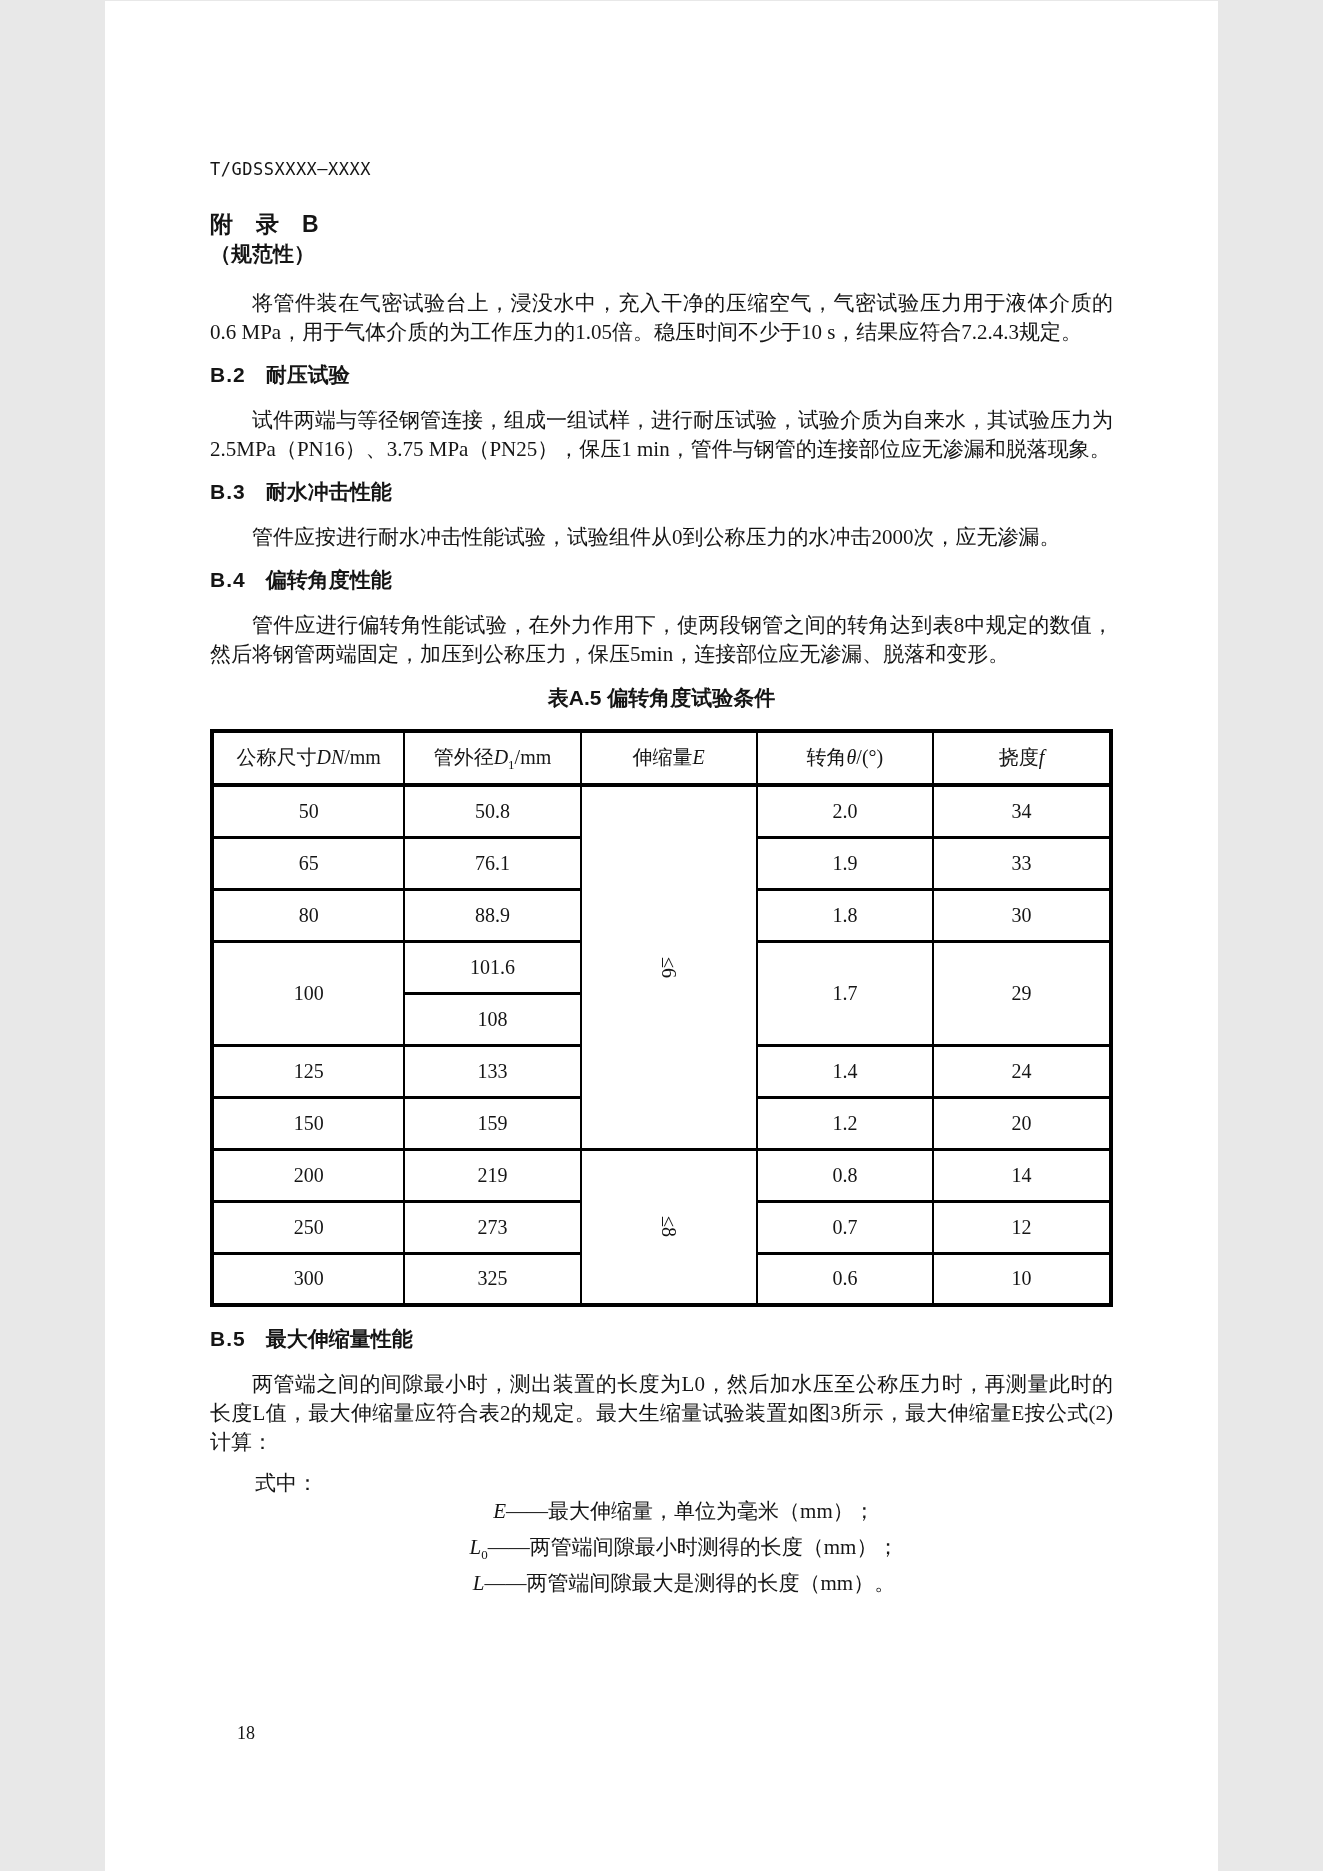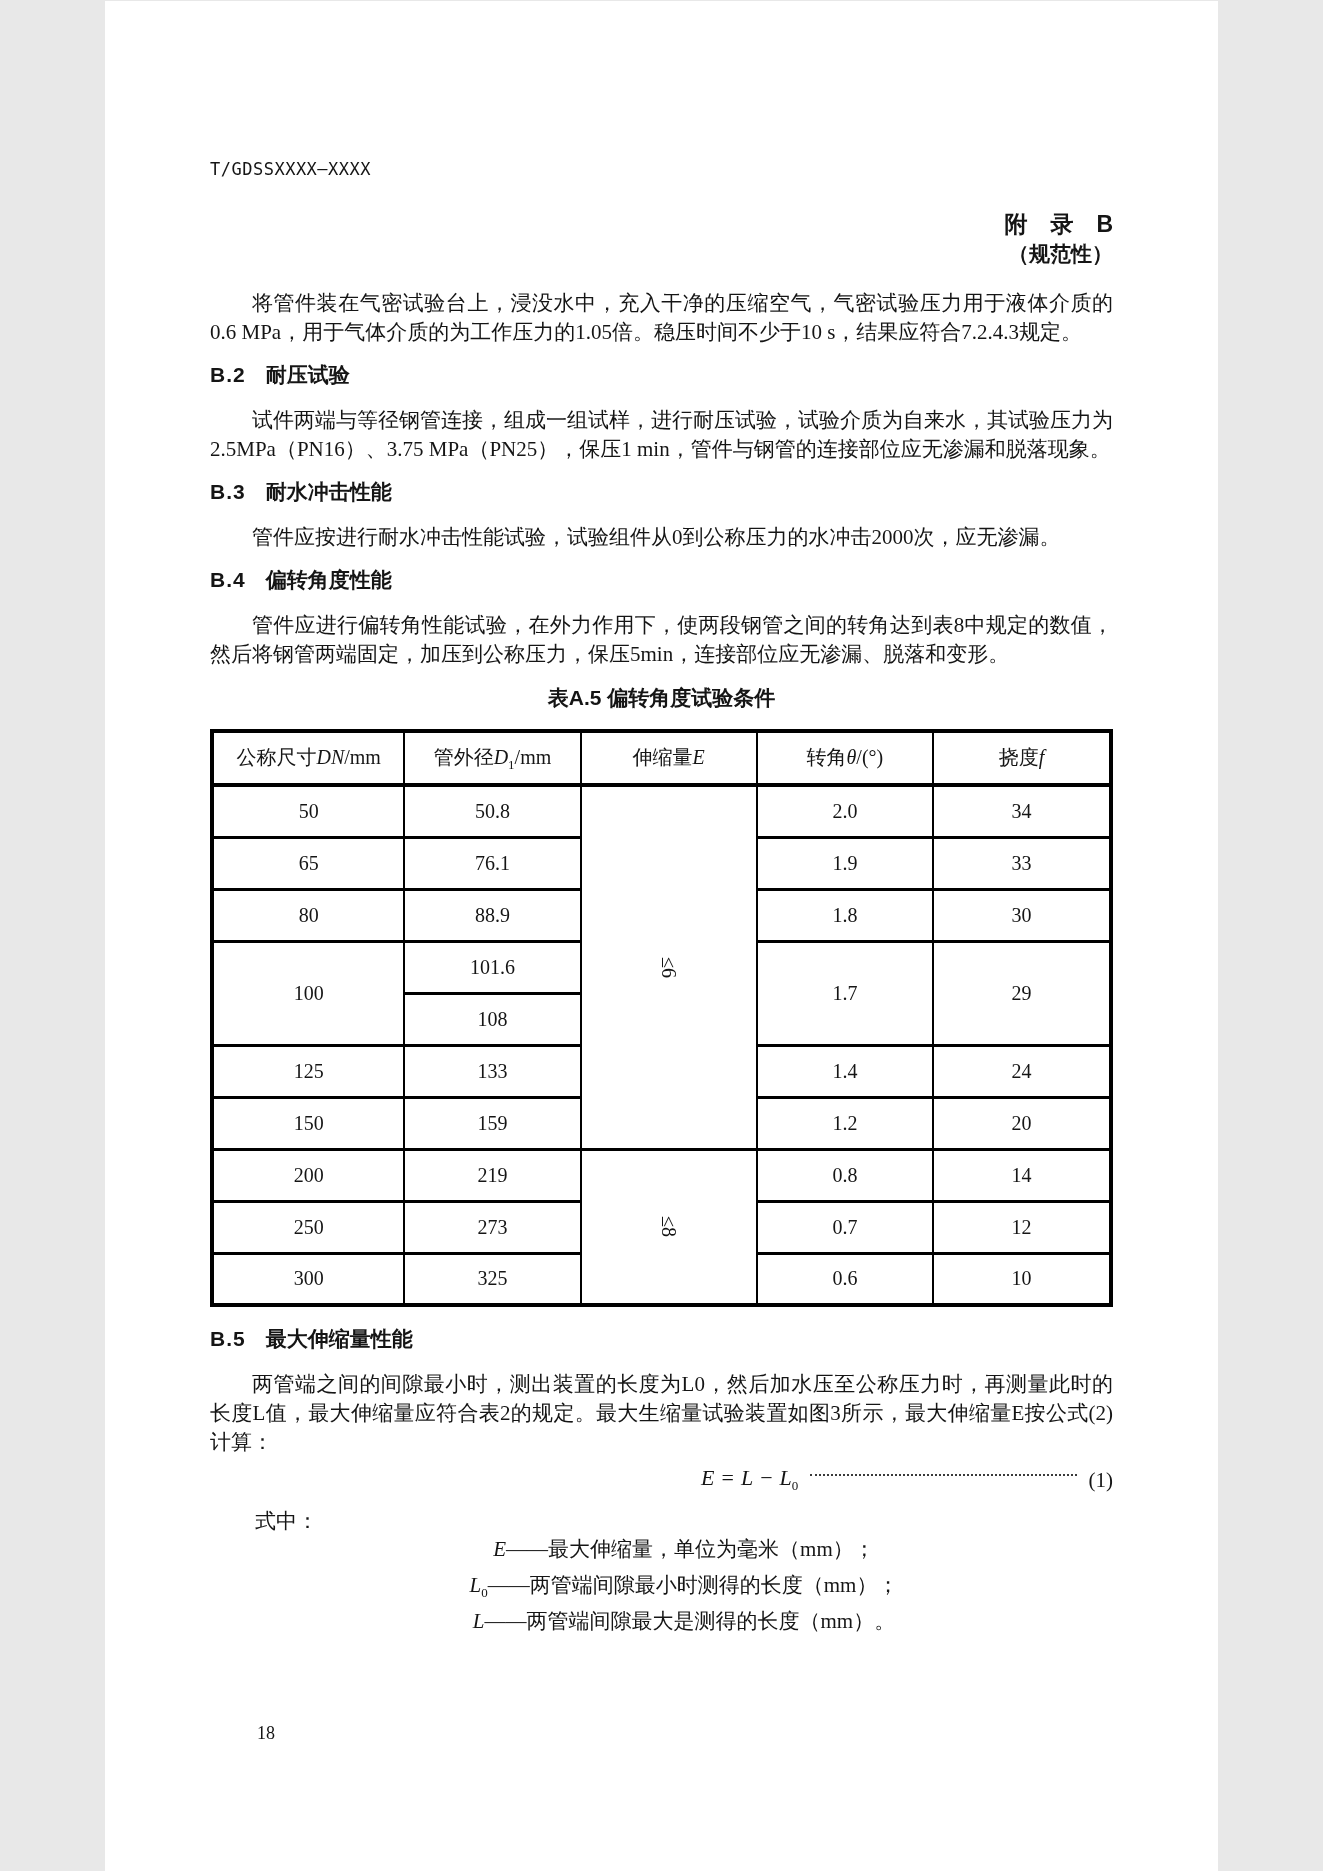--- a/index.html
+++ b/index.html
@@ -12,21 +12,21 @@
     padding:157px 105px 0 105px;
     color:#151515;
     font-family:"Liberation Serif", serif;
   }
   .doc-header {
     font-family:"DejaVu Sans Mono", monospace;
     font-size:17px; line-height:22px; height:22px;
     letter-spacing:0.5px;
   }
   .title-block {
-    margin-top:28px; text-align:right;
+    margin-top:28px; text-align:left;
     font-family:"Liberation Sans", sans-serif; font-weight:bold;
   }
   .title-line1 { font-size:23px; line-height:32px; }
   .title-line2, .title-line3 { font-size:21px; line-height:32px;font-family:Liberation Mono, monospace; }
 
   h2.sec {
     margin:14px 0 0 0;
     font-family:"Liberation Sans", sans-serif;
     font-weight:bold; font-size:21px; line-height:28px;
   }
@@ -80,21 +80,21 @@
     border-top:2px dotted #3a3a3a; height:0;
     margin:0 12px; transform:translateY(-5px);
   }
   .formula-num { flex:0 0 auto; font-size:21px; }
 
   .where-label { margin:12px 0 0 45px; font-size:21px; line-height:28px; }
   .def { margin-left:45px; font-size:21px; line-height:29px;text-align:center; }
   .def .dsym i { font-style:italic; }
 
   .page-number {
-    position:absolute; left:152px; top:1720px;
+    position:absolute; left:132px; top:1720px;
     font-size:18px; line-height:24px;
   }
 </style>
 </head>
 <body>
 
 <div class="page">
 
   <div class="doc-header">
     <span>T/GDSSXXXX—XXXX</span>
@@ -202,26 +202,20 @@
         <td>10</td>
       </tr>
     </tbody>
   </table>
 
   <h2 class="sec" style="margin-top:18px;">
     <span class="num">B.5</span><span>最大伸缩量性能</span>
   </h2>
   <p class="para">两管端之间的间隙最小时，测出装置的长度为L0，然后加水压至公称压力时，再测量此时的长度L值，最大伸缩量应符合表2的规定。最大生缩量试验装置如图3所示，最大伸缩量E按公式(2)计算：</p>
 
-  <div class="formula-row">
-    <span class="formula-spacer"></span>
-    <span class="formula"><i>E</i><span class="op">=</span><i>L</i><span class="op">−</span><i>L</i><sub>0</sub></span>
-    <span class="leader"></span>
-    <span class="formula-num">(1)</span>
-  </div>
 
   <div class="where-label">式中：</div>
   <div class="def">
     <span class="dsym"><i>E</i><sub></sub></span><span>——</span><span>最大伸缩量，单位为毫米（mm）；</span>
   </div>
   <div class="def">
     <span class="dsym"><i>L</i><sub>0</sub></span><span>——</span><span>两管端间隙最小时测得的长度（mm）；</span>
   </div>
   <div class="def">
     <span class="dsym"><i>L</i><sub></sub></span><span>——</span><span>两管端间隙最大是测得的长度（mm）。</span>

